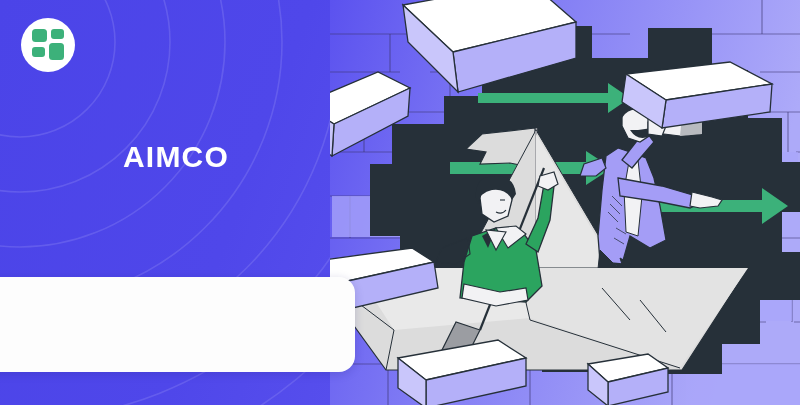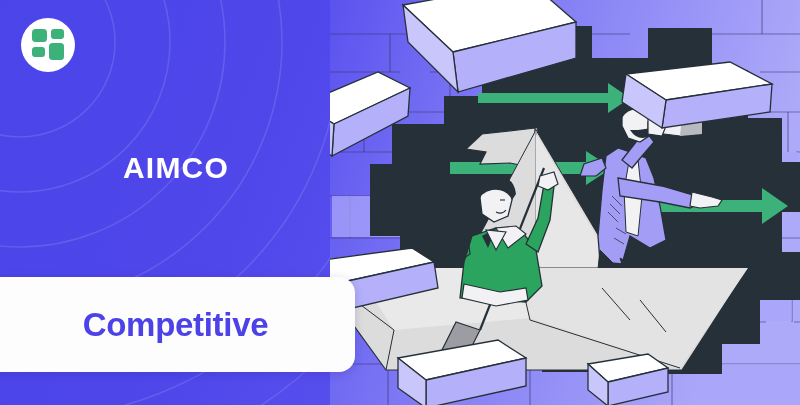--- a/index.html
+++ b/index.html
@@ -29,21 +29,21 @@
     position:absolute; left:21px; top:18px;
     width:54px; height:54px;
     border-radius:50%;
     background:#ffffff;
     z-index:12;
     display:flex; align-items:center; justify-content:center;
   }
   .logo svg { display:block; }
   
   .brand {
-    position:absolute; left:0; top:151px;
+    position:absolute; left:0; top:140px;
     width:352px;
     text-align:center;
     z-index:12;
     color:#ffffff;
     font-size:30px;
     font-weight:bold;
     letter-spacing:1.2px;
   }
   
   .card {
@@ -282,17 +282,16 @@
       <rect x="20" y="1" width="13" height="10" rx="3" fill="#3cb17a"></rect>
       <rect x="1" y="19" width="13" height="10" rx="3" fill="#3cb17a"></rect>
       <rect x="18" y="15" width="15" height="17" rx="3.5" fill="#3cb17a"></rect>
     </svg>
   </div>
 
   <div class="brand">AIMCO</div>
 
   <div class="card">
     <div class="card-inner">
-      <div class="card-title">Competitive</div>
     </div>
   </div>
 
 </div>
 
 </body></html>

